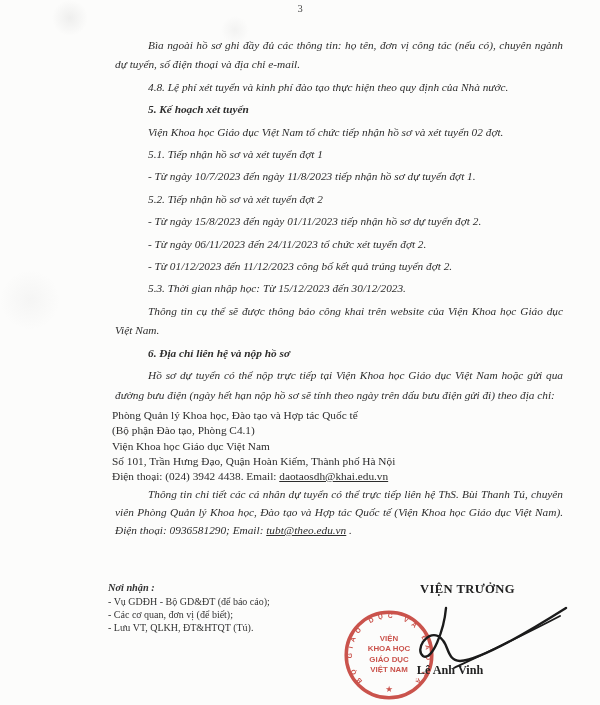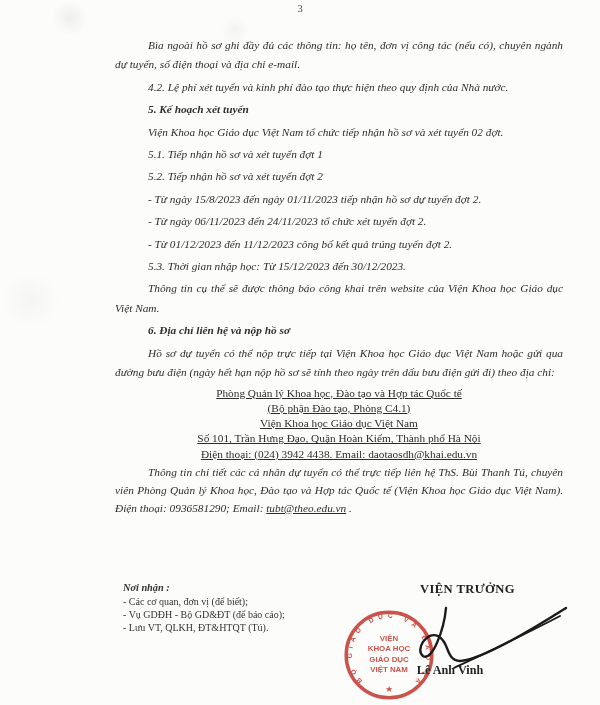--- a/index.html
+++ b/index.html
@@ -21,29 +21,28 @@
     text-align:center;font-size:10.5px;color:#4a4a4a;
   }
   .content{
     position:absolute;top:33px;left:112px;width:454px;
     font-size:11.3px;line-height:19.4px;
   }
   .content p{margin:3px;text-indent:33px;font-style:italic;}
   .just{text-align:justify;}
   .bold{font-weight:bold;}
   .addr{
-    text-align:center;line-height:15.3px;margin:3px 0 2px 0;
+    line-height:15.3px;margin:3px 0 2px 0;
     font-size:11.3px;
-    text-decoration:underline;
   }
   .addr div{white-space:nowrap;}
   .u{text-decoration:underline;}
   .contact{line-height:17.9px;margin-top:2px !important;}
   .recipients{
-    position:absolute;left:123px;top:581px;
+    position:absolute;left:108px;top:581px;
     font-size:10px;line-height:13px;color:#333;
   }
   .rec-label{font-weight:bold;font-style:italic;font-size:10.3px;margin-bottom:1px;}
   .signer-title{
     position:absolute;left:395px;top:582px;width:145px;
     text-align:center;font-weight:bold;font-size:12.6px;
     letter-spacing:.4px;color:#222;
   }
   .signer-name{
     position:absolute;left:390px;top:663px;width:120px;
@@ -67,24 +66,25 @@
 </style>
 </head>
 <body>
 
 <div class="page">
 
   <div class="page-num">3</div>
 
   <div class="content">
     <p class="just">Bìa ngoài hồ sơ ghi đầy đủ các thông tin: họ tên, đơn vị công tác (nếu có), chuyên ngành dự tuyển, số điện thoại và địa chỉ e-mail.</p>
-    <p>4.2. Lệ phí xét tuyển và kinh phí đào tạo thực hiện theo quy định của Nhà nước.</p>
+    <p>4.8. Lệ phí xét tuyển và kinh phí đào tạo thực hiện theo quy định của Nhà nước.</p>
     <p class="bold">5. Kế hoạch xét tuyển</p>
     <p>Viện Khoa học Giáo dục Việt Nam tổ chức tiếp nhận hồ sơ và xét tuyển 02 đợt.</p>
     <p>5.1. Tiếp nhận hồ sơ và xét tuyển đợt 1</p>
+    <p>- Từ ngày 10/7/2023 đến ngày 11/8/2023 tiếp nhận hồ sơ dự tuyển đợt 1.</p>
     <p>5.2. Tiếp nhận hồ sơ và xét tuyển đợt 2</p>
     <p>- Từ ngày 15/8/2023 đến ngày 01/11/2023 tiếp nhận hồ sơ dự tuyển đợt 2.</p>
     <p>- Từ ngày 06/11/2023 đến 24/11/2023 tổ chức xét tuyển đợt 2.</p>
     <p>- Từ 01/12/2023 đến 11/12/2023 công bố kết quả trúng tuyển đợt 2.</p>
     <p>5.3. Thời gian nhập học: Từ 15/12/2023 đến 30/12/2023.</p>
     <p class="just">Thông tin cụ thể sẽ được thông báo công khai trên website của Viện Khoa học Giáo dục Việt Nam.</p>
     <p class="bold">6. Địa chỉ liên hệ và nộp hồ sơ</p>
     <p class="just">Hồ sơ dự tuyển có thể nộp trực tiếp tại Viện Khoa học Giáo dục Việt Nam hoặc gửi qua đường bưu điện (ngày hết hạn nộp hồ sơ sẽ tính theo ngày trên dấu bưu điện gửi đi) theo địa chỉ:</p>
 
     <div class="addr">
@@ -93,22 +93,22 @@
       <div>Viện Khoa học Giáo dục Việt Nam</div>
       <div>Số 101, Trần Hưng Đạo, Quận Hoàn Kiếm, Thành phố Hà Nội</div>
       <div><span>Điện thoại: (024) 3942 4438. Email: </span><span class="u">daotaosdh@khai.edu.vn</span></div>
     </div>
 
     <p class="just contact"><span>Thông tin chi tiết các cá nhân dự tuyển có thể trực tiếp liên hệ ThS. Bùi Thanh Tú, chuyên viên Phòng Quản lý Khoa học, Đào tạo và Hợp tác Quốc tế (Viện Khoa học Giáo dục Việt Nam). Điện thoại: 0936581290; Email: </span><span class="u">tubt@theo.edu.vn</span><span> .</span></p>
   </div>
 
   <div class="recipients">
     <div class="rec-label">Nơi nhận :</div>
+    <div>- Vụ GDĐH - Bộ GD&amp;ĐT (để báo cáo);</div>
     <div>- Các cơ quan, đơn vị (để biết);</div>
-    <div>- Vụ GDĐH - Bộ GD&amp;ĐT (để báo cáo);</div>
     <div>- Lưu VT, QLKH, ĐT&amp;HTQT (Tú).</div>
   </div>
 
   <div class="signer-title">VIỆN TRƯỞNG</div>
 
   <svg class="seal" viewBox="-53 -53 106 106" aria-hidden="true">
     <circle r="44.5" fill="none" stroke="#c6453e" stroke-width="3.6"></circle>
     <path id="ringPath" d="M -26 28.4 A 38.5 38.5 0 1 1 26 28.4" fill="none"></path>
     <text class="ringtxt"><textPath href="#ringPath" startOffset="2" textLength="192" lengthAdjust="spacing">BỘ GIÁO DỤC VÀ ĐÀO TẠO</textPath></text>
     <text class="sealtxt" y="-15" font-size="8.2">VIỆN</text>

